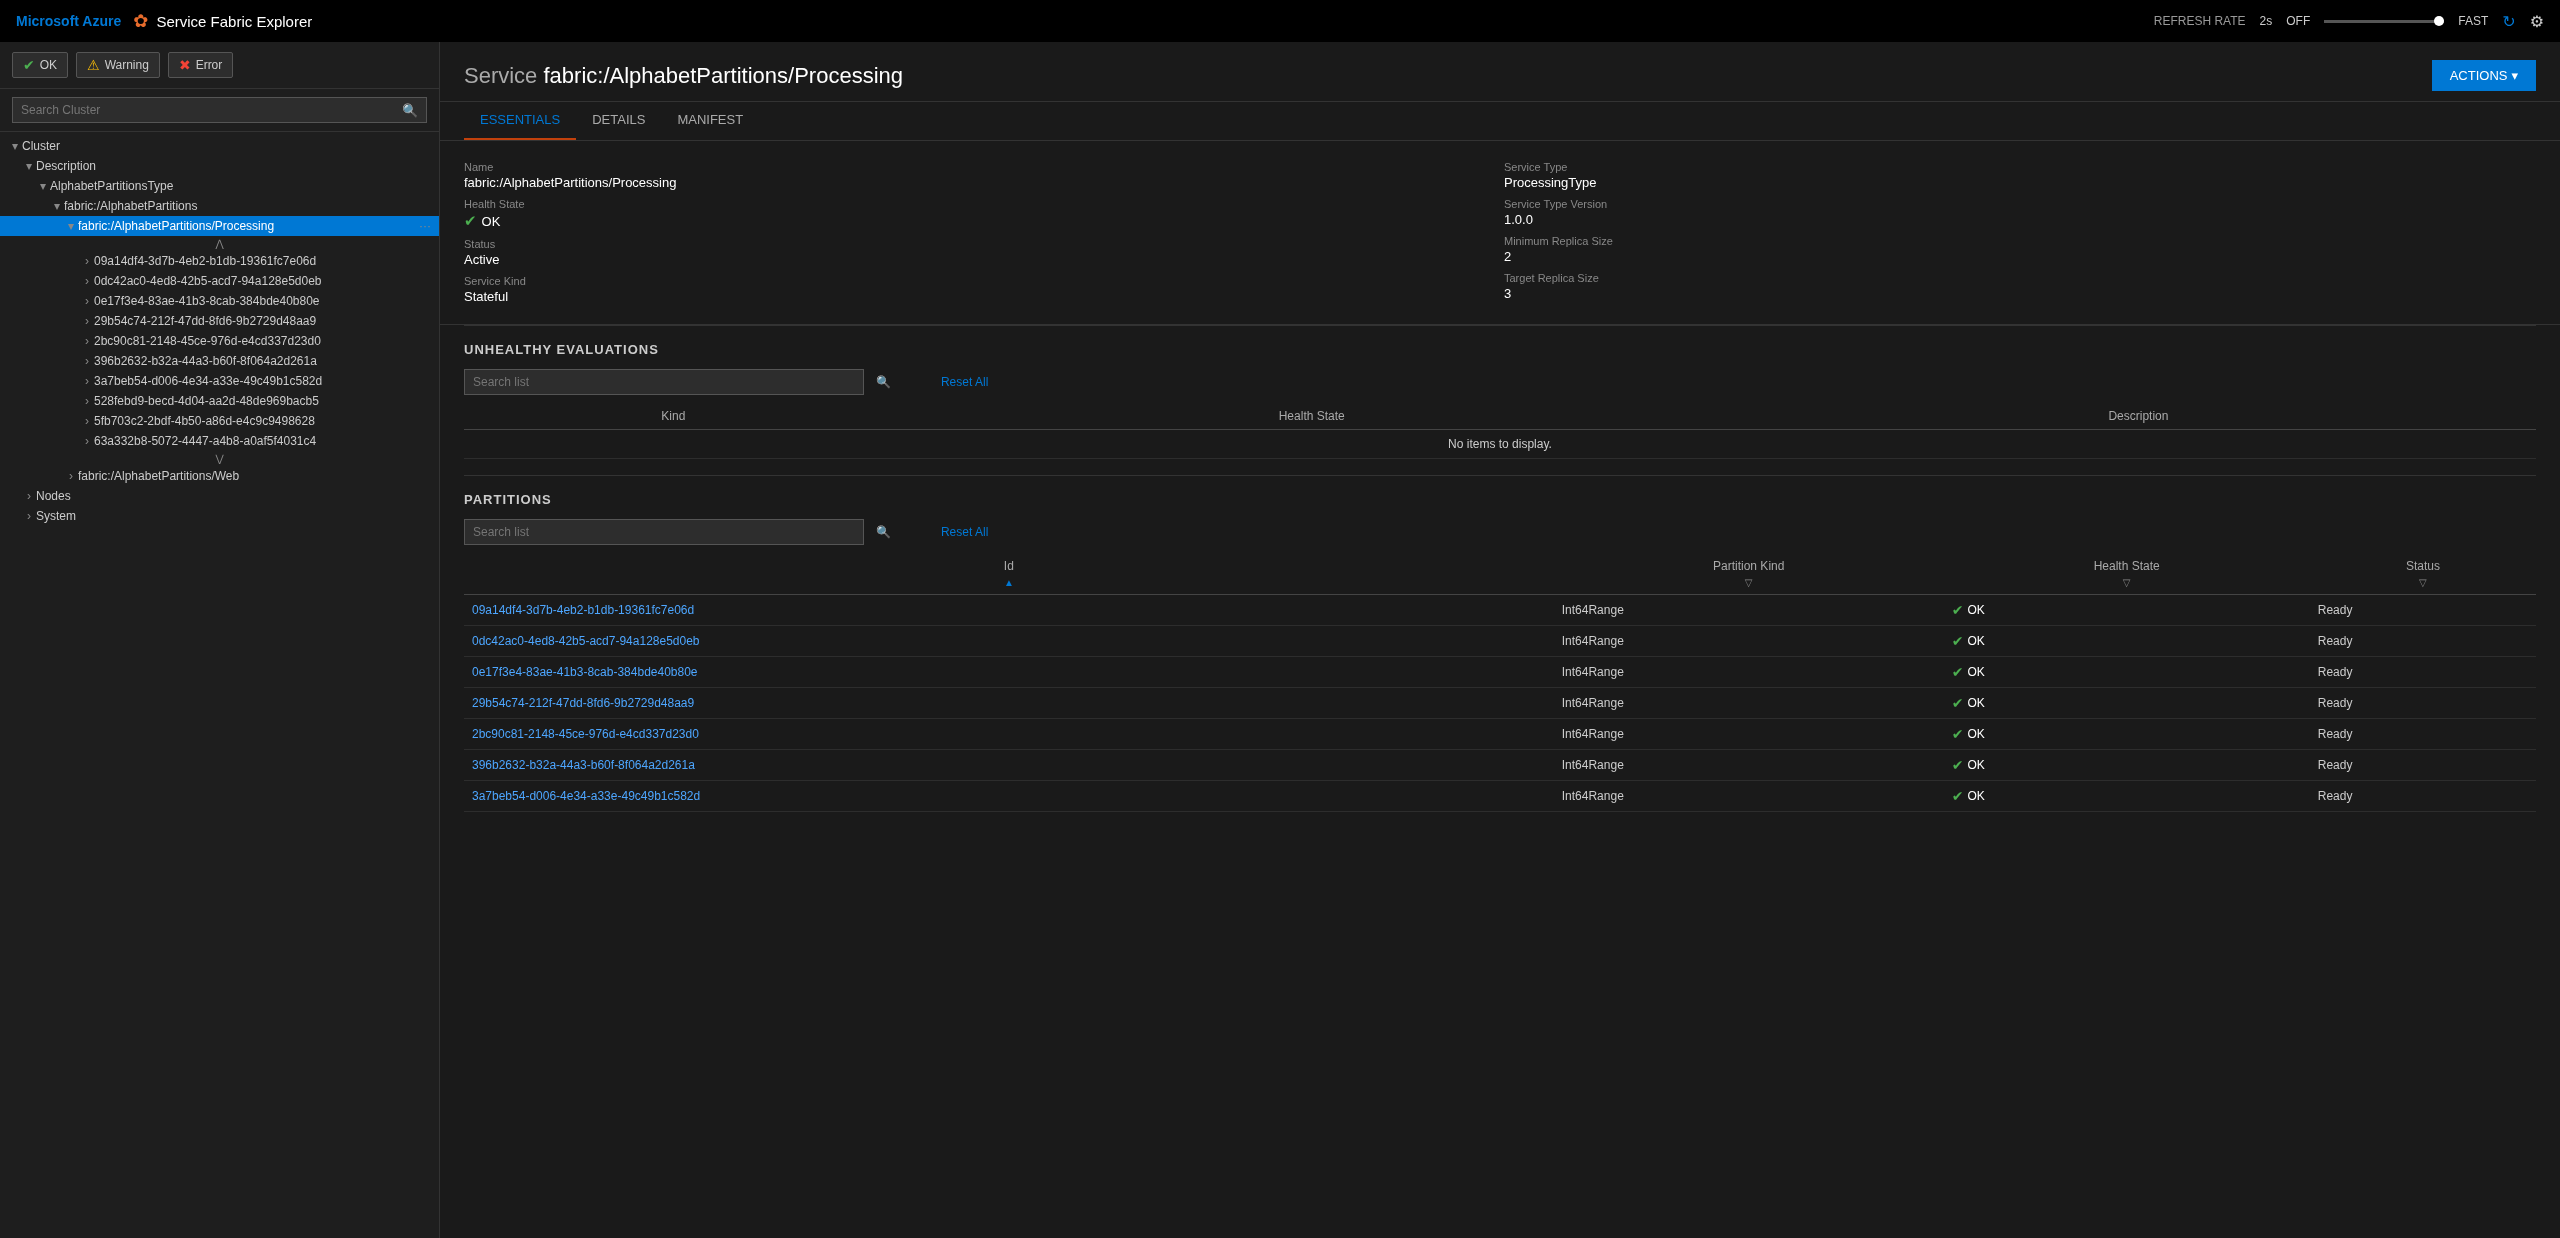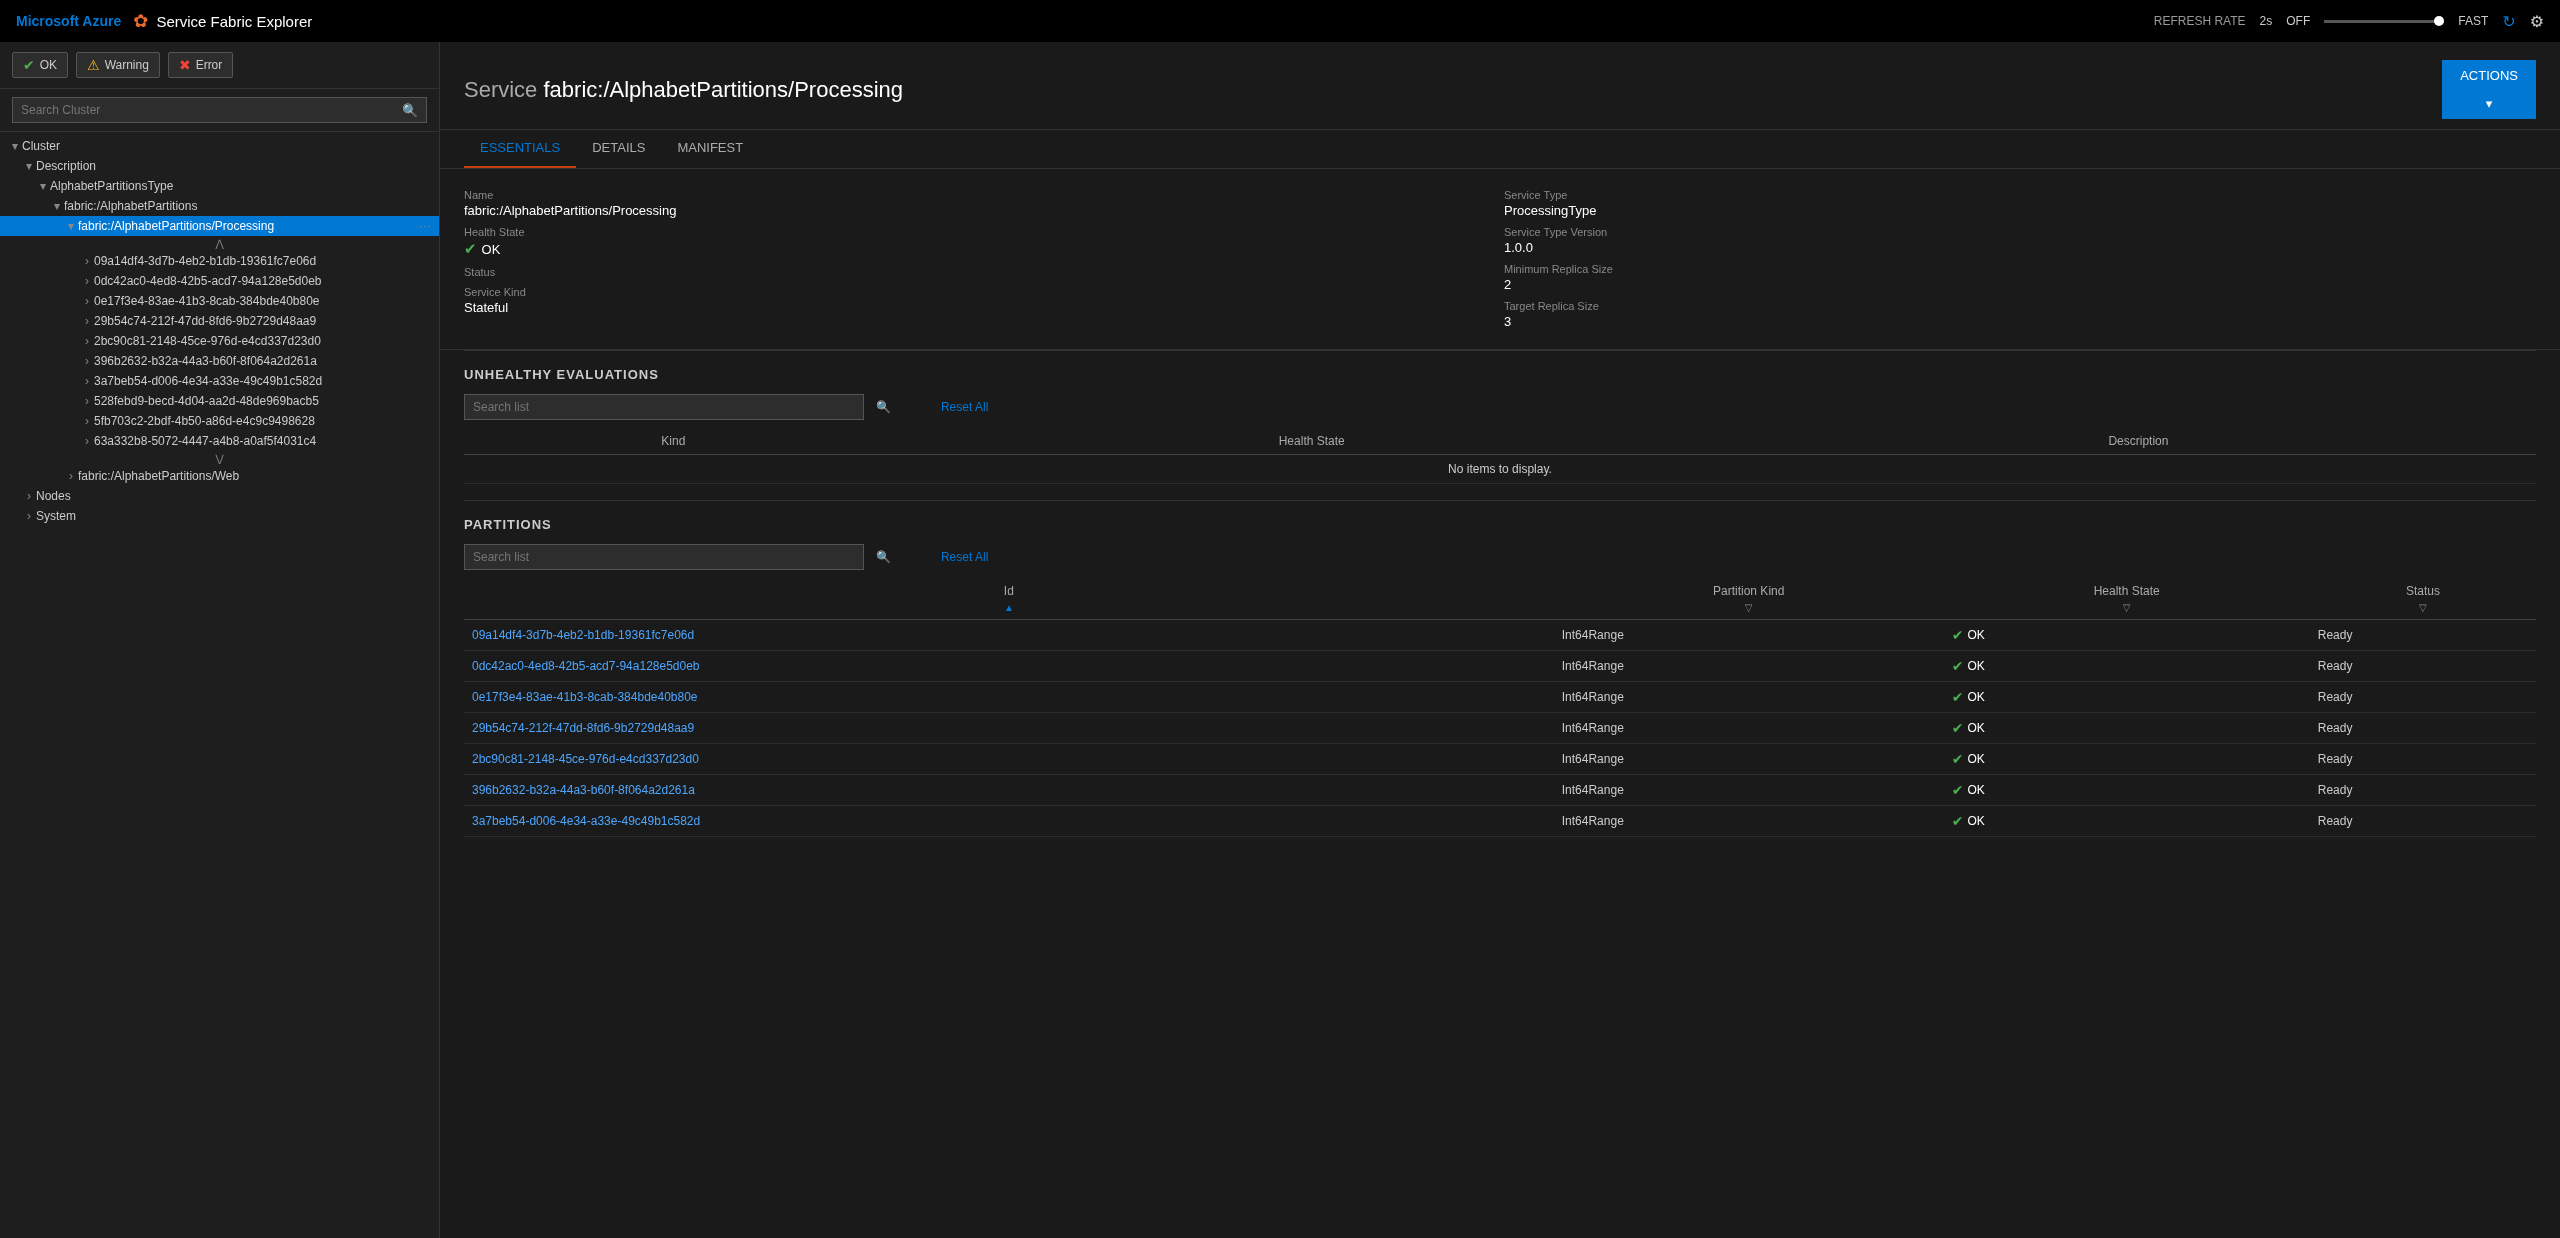--- a/index.html
+++ b/index.html
@@ -46,21 +46,21 @@
     .tree-item .more-btn { color: #888; padding: 0 8px; display: none; }
     .tree-item.selected .more-btn { display: block; }
     .expand-up, .expand-down { text-align: center; color: #888; padding: 2px 0; cursor: pointer; font-size: 10px; }
 
     
     .main { flex: 1; overflow-y: auto; background: #1a1a1a; }
 
     
     .service-header { display: flex; justify-content: space-between; align-items: center; padding: 18px 24px 10px; border-bottom: 1px solid #333; }
     .service-title { color: #ccc; font-size: 22px; font-weight: 300; }
-    .actions-btn { background: #0078d4; color: #fff; border: none; padding: 8px 18px; font-size: 13px; cursor: pointer; display: flex; align-items: center; gap: 13px; flex-direction: column; }
+    .actions-btn { background: #0078d4; color: #fff; border: none; padding: 8px 18px; font-size: 13px; cursor: pointer; display: flex; align-items: center; gap: 4px; }
 
     
     .tabs { display: flex; padding: 0 24px; border-bottom: 1px solid #333; gap: 0; }
     .tab { padding: 10px 16px; color: #aaa; cursor: pointer; font-size: 13px; border-bottom: 3px solid transparent; }
     .tab.active { color: #0078d4; border-bottom: 2px solid #c2410c; }
 
     
     .essentials-grid { display: grid; grid-template-columns: 1fr 1fr; padding: 16px 24px; border-bottom: 1px solid #333; gap: 8px; }
     .field-group { display: flex; flex-direction: column; gap: 2px; padding: 4px 0; }
     .field-label { color: #888; font-size: 11px; }
@@ -265,20 +265,21 @@
         </div>
         <div class="field-group">
           <span class="field-label">Health State</span>
           <span class="field-value ok-status">
             <span class="ok-circle">✔</span>
             <span>OK</span>
           </span>
         </div>
         <div class="field-group">
           <span class="field-label">Status</span>
+          <span class="field-value">Active</span>
         </div>
         <div class="field-group">
           <span class="field-label">Service Kind</span>
           <span class="field-value">Stateful</span>
         </div>
       </div>
 
       <div>
         <div class="field-group">
           <span class="field-label">Service Type</span>

